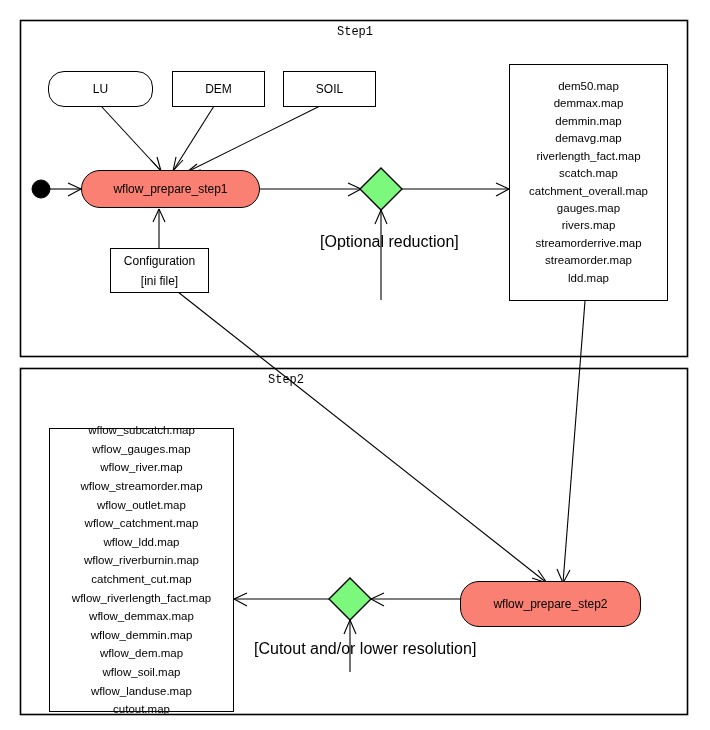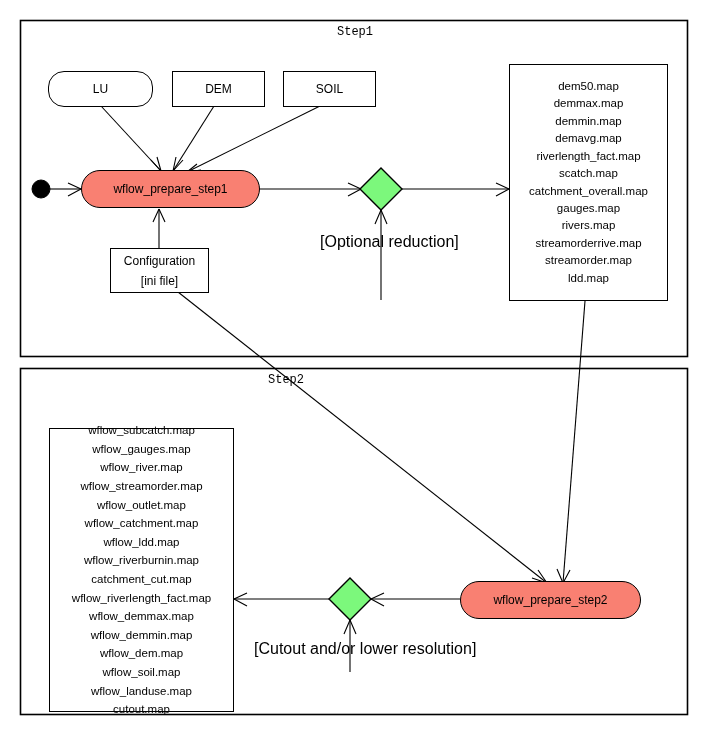--- a/index.html
+++ b/index.html
@@ -222,19 +222,19 @@
     <span class="row">catchment_cut.map</span>
     <span class="row">wflow_riverlength_fact.map</span>
     <span class="row">wflow_demmax.map</span>
     <span class="row">wflow_demmin.map</span>
     <span class="row">wflow_dem.map</span>
     <span class="row">wflow_soil.map</span>
     <span class="row">wflow_landuse.map</span>
     <span class="row">cutout.map</span>
   </div>
 
-  <div class="action" style="left:460px; top:581px; width:181px; height:38px; background:#F98072;">
+  <div class="action" style="left:460px; top:581px; width:181px; height:46px; background:#F98072;">
     <span>wflow_prepare_step2</span>
   </div>
 
   <div class="edge-label" style="left:254px; top:640px;">[Cutout and/or lower resolution]</div>
 
 </div>
 
 </body></html>

